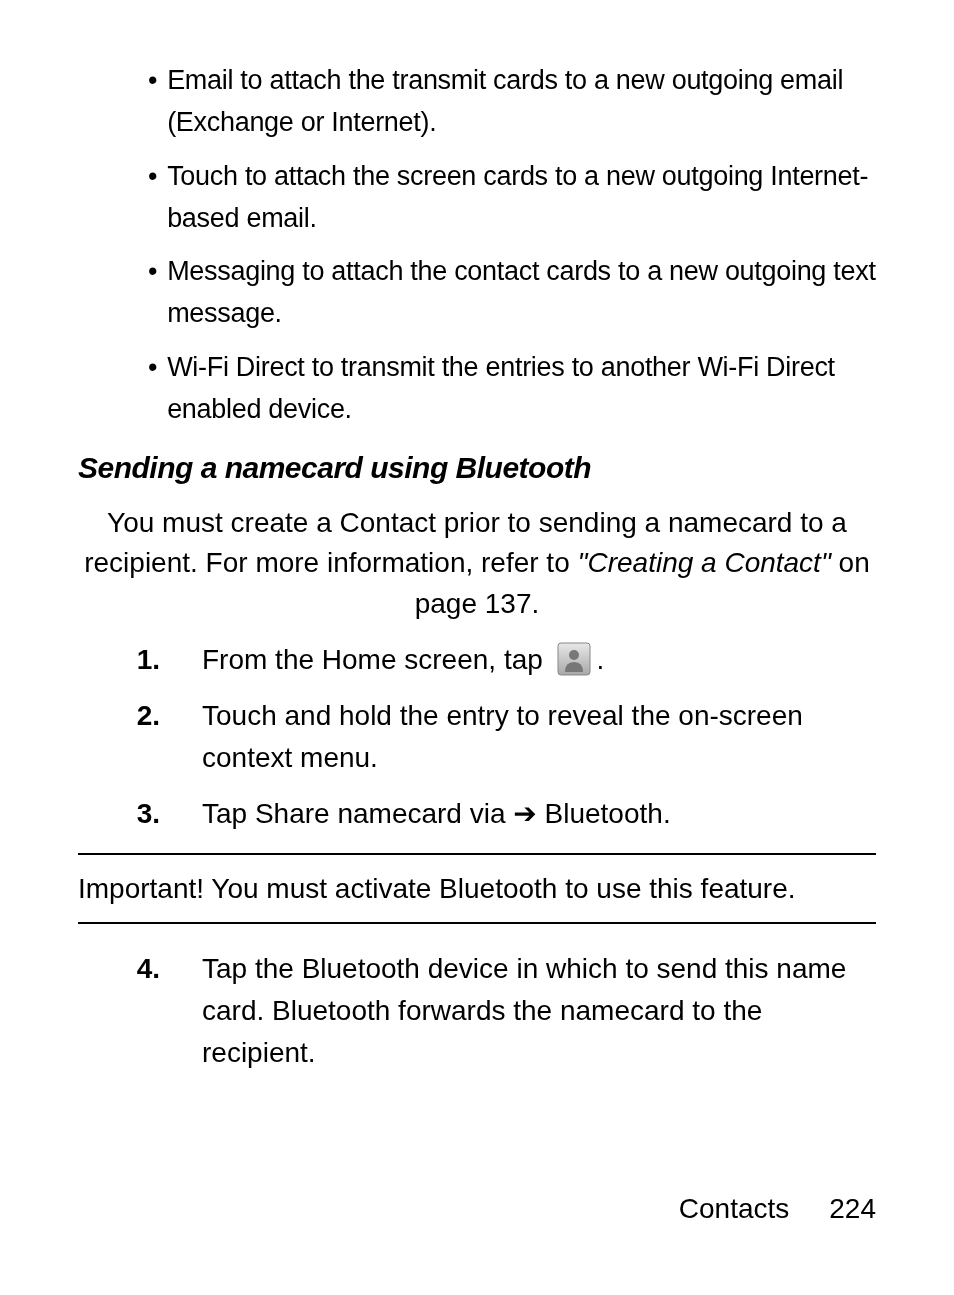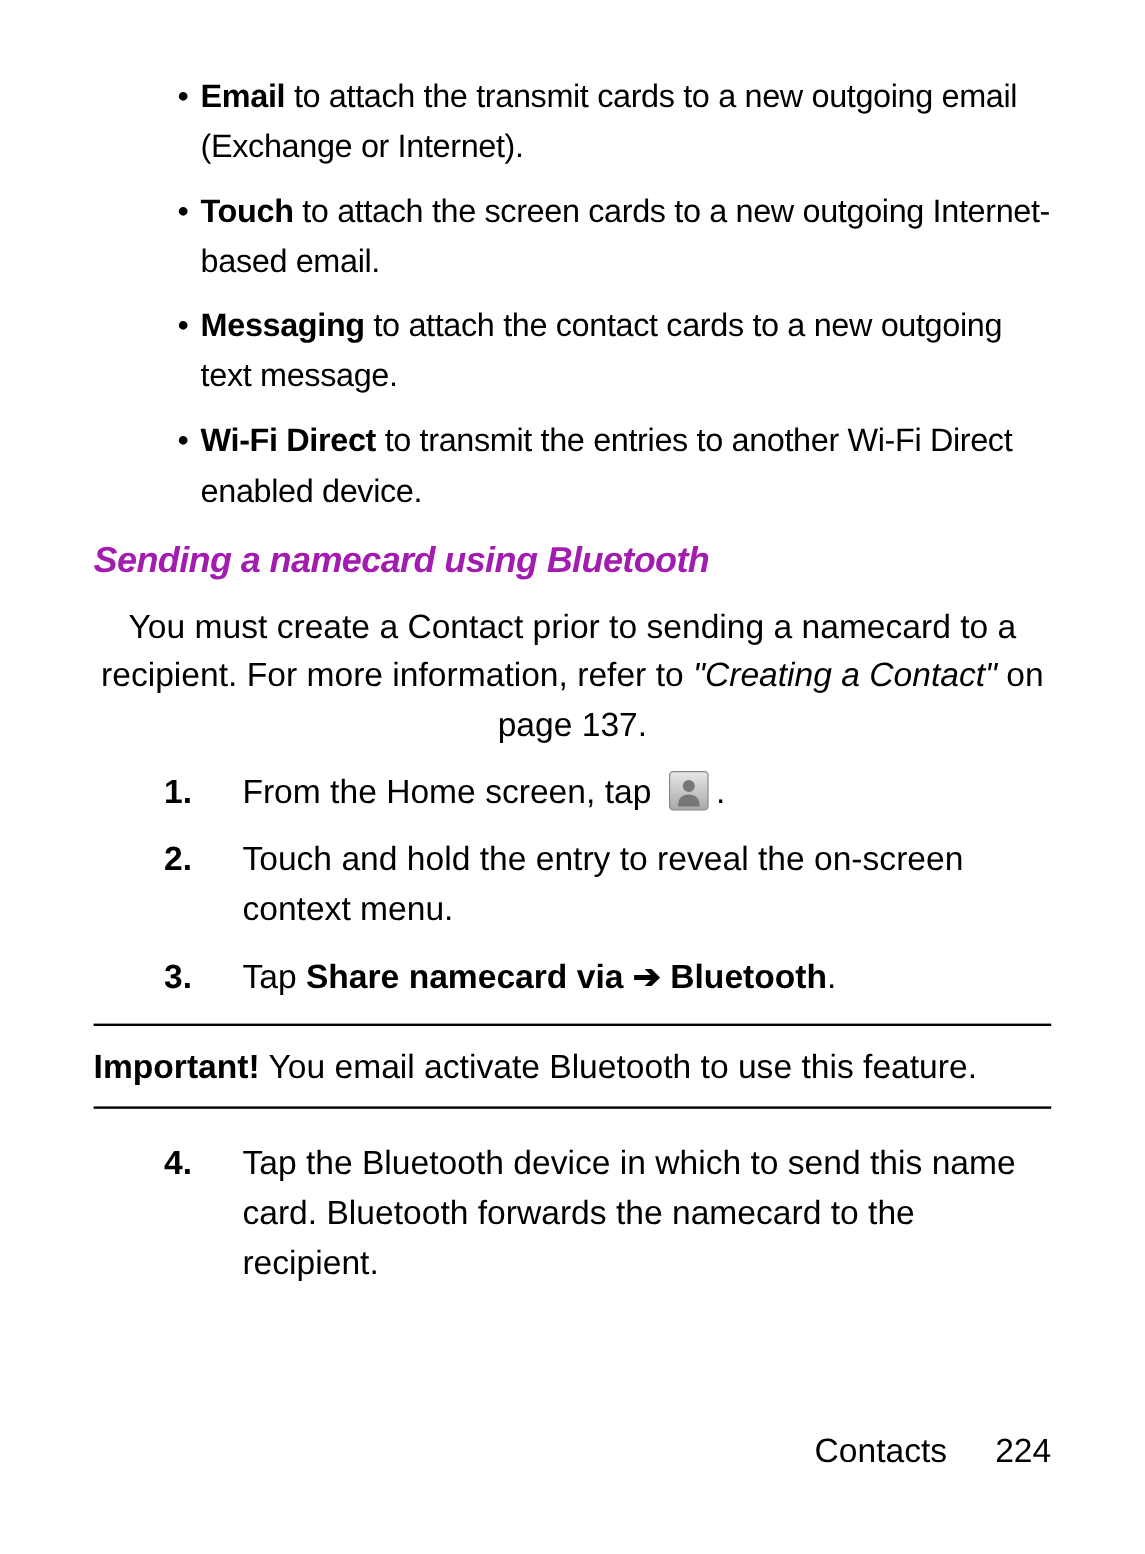--- a/index.html
+++ b/index.html
@@ -29,27 +29,27 @@
       letter-spacing: -0.3px;
     }
     .bullet-marker {
       margin-right: 10px;
       flex-shrink: 0;
     }
     .bullet-text {
       flex: 1;
     }
     .bold {
-      font-weight: bold;
+      font-weight: normal;
     }
     .heading {
       font-size: 30px;
       font-weight: bold;
       font-style: italic;
-      color: #a21caf;
+      color: #000000;
       margin-top: 8px;
       margin-bottom: 18px;
       letter-spacing: -0.5px;
     }
     .intro-para {
       font-size: 28px;
       line-height: 1.45;
       margin-bottom: 14px;
       text-align: center;
     }
@@ -175,21 +175,21 @@
     <span class="number-marker">3.</span>
     <span class="numbered-text">
       <span>Tap </span><span class="bold">Share namecard via </span><span class="bold">➔</span><span class="bold"> Bluetooth</span><span>.</span>
     </span>
   </div>
 </div>
 
 <hr class="hr-top">
 
 <p class="important-box">
-  <span class="bold">Important!</span><span> You email activate Bluetooth to use this feature.</span>
+  <span class="bold">Important!</span><span> You must activate Bluetooth to use this feature.</span>
 </p>
 
 <hr class="hr-bottom">
 
 <div class="numbered-list">
   <div class="numbered-item">
     <span class="number-marker">4.</span>
     <span class="numbered-text">Tap the Bluetooth device in which to send this name card. Bluetooth forwards the namecard to the recipient.</span>
   </div>
 </div>

